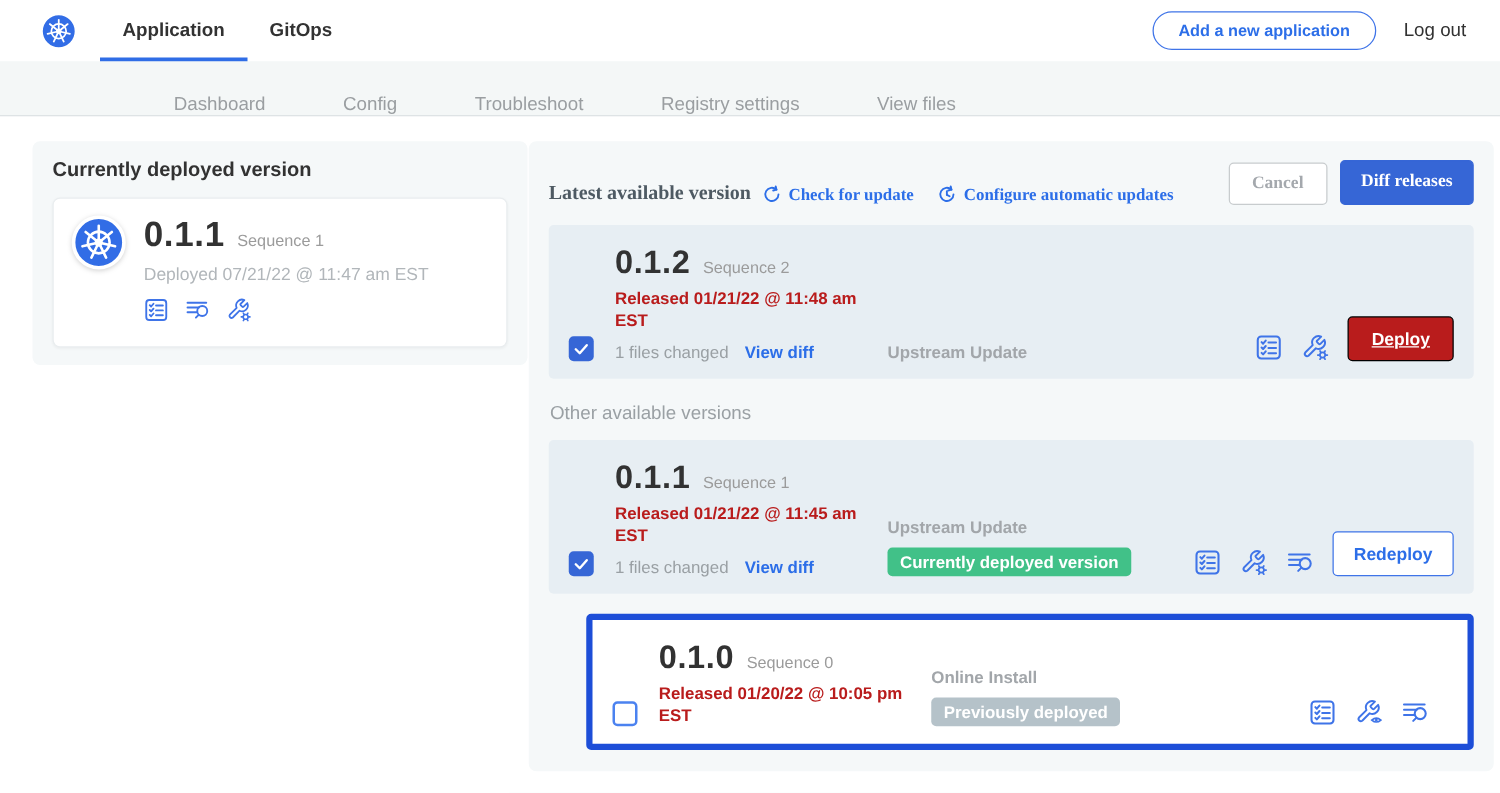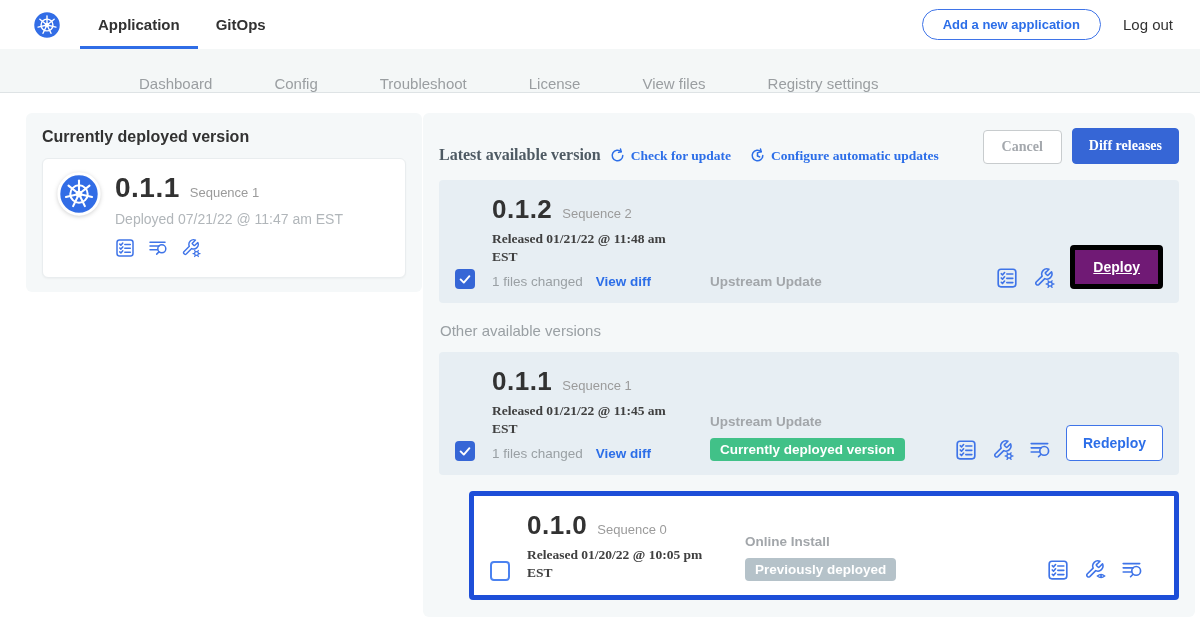--- a/index.html
+++ b/index.html
@@ -45,32 +45,32 @@
   
   .vh-panel { flex:1 1 auto; padding:15px 16px 16px; min-height:504px; }
   .vh-header { display:flex; align-items:flex-end; margin-bottom:16px;font-family:Liberation Serif, serif; }
   .vh-header h2 { font-size:16px; font-weight:700; color:#4e5a63; margin-right:8px; white-space:nowrap; }
   .hdr-link { display:flex; align-items:center; gap:5px; color:#2c6ee8; font-size:13.5px; font-weight:700;
     cursor:pointer; margin-right:18px; white-space:nowrap; }
   .hdr-spacer { flex:1; }
   .btn { font-family:inherit; font-size:14px; font-weight:700; border-radius:4px; cursor:pointer; }
   .btn-cancel { background:#fff; border:1px solid #c8ccce; color:#a4a8ad; padding:8px 18px; }
   .btn-primary { background:#3666d6; border:1px solid #3666d6; color:#fff; padding:9px 16px; margin-left:10px; }
-  .btn-deploy { background:#701a75; border:5px solid #000000; color:#fff; padding:9px 18px;text-decoration:underline; }
+  .btn-deploy { background:#b91c1c; border:1px solid #000000; color:#fff; padding:9px 18px;text-decoration:underline; }
   .btn-outline { background:#fff; border:1px solid #3f74e8; color:#2c6ee8; padding:9px 16px; }
 
   .vrow { display:flex; align-items:flex-end; padding:14px 16px; border-radius:4px; }
   .vrow.selected { background:#e7eef3; }
   .vrow.plain { background:#fff; border:5px solid #1d4ed8;margin-left:30px; }
   .checkbox { width:20px; height:20px; border-radius:4px; margin-right:17px; flex:0 0 auto; cursor:pointer;
     display:flex; align-items:center; justify-content:center; }
   .checkbox.checked { background:#3666d6; }
   .checkbox.unchecked { background:#fff; border:2px solid #4b82f0; }
   .col-version { width:218px; flex:0 0 auto; }
-  .released { font-size:13.5px; font-weight:700; color:#404040; margin-top:5px; line-height:1.3; width:200px;font-family:Liberation Serif, serif; }
+  .released { font-size:13.5px; font-weight:700; color:#b91c1c; margin-top:5px; line-height:1.3; width:200px; }
   .files-line { display:flex; align-items:baseline; margin-top:9px; font-size:13.5px; }
   .files-changed { color:#9aa0a4; }
   .view-diff { color:#2c6ee8; font-weight:700; margin-left:13px; cursor:pointer; }
   .col-middle { width:245px; flex:0 0 auto; }
   .source { font-size:13.5px; font-weight:700; color:#a2a6aa; }
   .badge { display:inline-block; margin-top:9px; padding:4px 10px; border-radius:4px;
     color:#fff; font-size:13.5px; font-weight:700; }
   .badge.success { background:#41c188; }
   .badge.muted { background:#b5c2c9; }
   .row-spacer { flex:1; }
@@ -158,23 +158,22 @@
   <div class="topnav-right">
     <button class="pill-btn">Add a new application</button>
     <span class="logout">Log out</span>
   </div>
 </div>
 
 <div class="subnav">
   <div class="sub-tab">Dashboard</div>
   <div class="sub-tab">Config</div>
   <div class="sub-tab">Troubleshoot</div>
-  <div class="sub-tab">License</div>
+  <div class="sub-tab">Registry settings</div>
   <div class="sub-tab">View files</div>
-  <div class="sub-tab">Registry settings</div>
 </div>
 
 <div class="content">
 
   <div class="card-gray deployed-card">
     <h1>Currently deployed version</h1>
     <div class="deployed-inner">
       <svg class="k8s-badge" viewBox="0 0 36 36">
           <use href="#i-k8s"></use>
         </svg>

